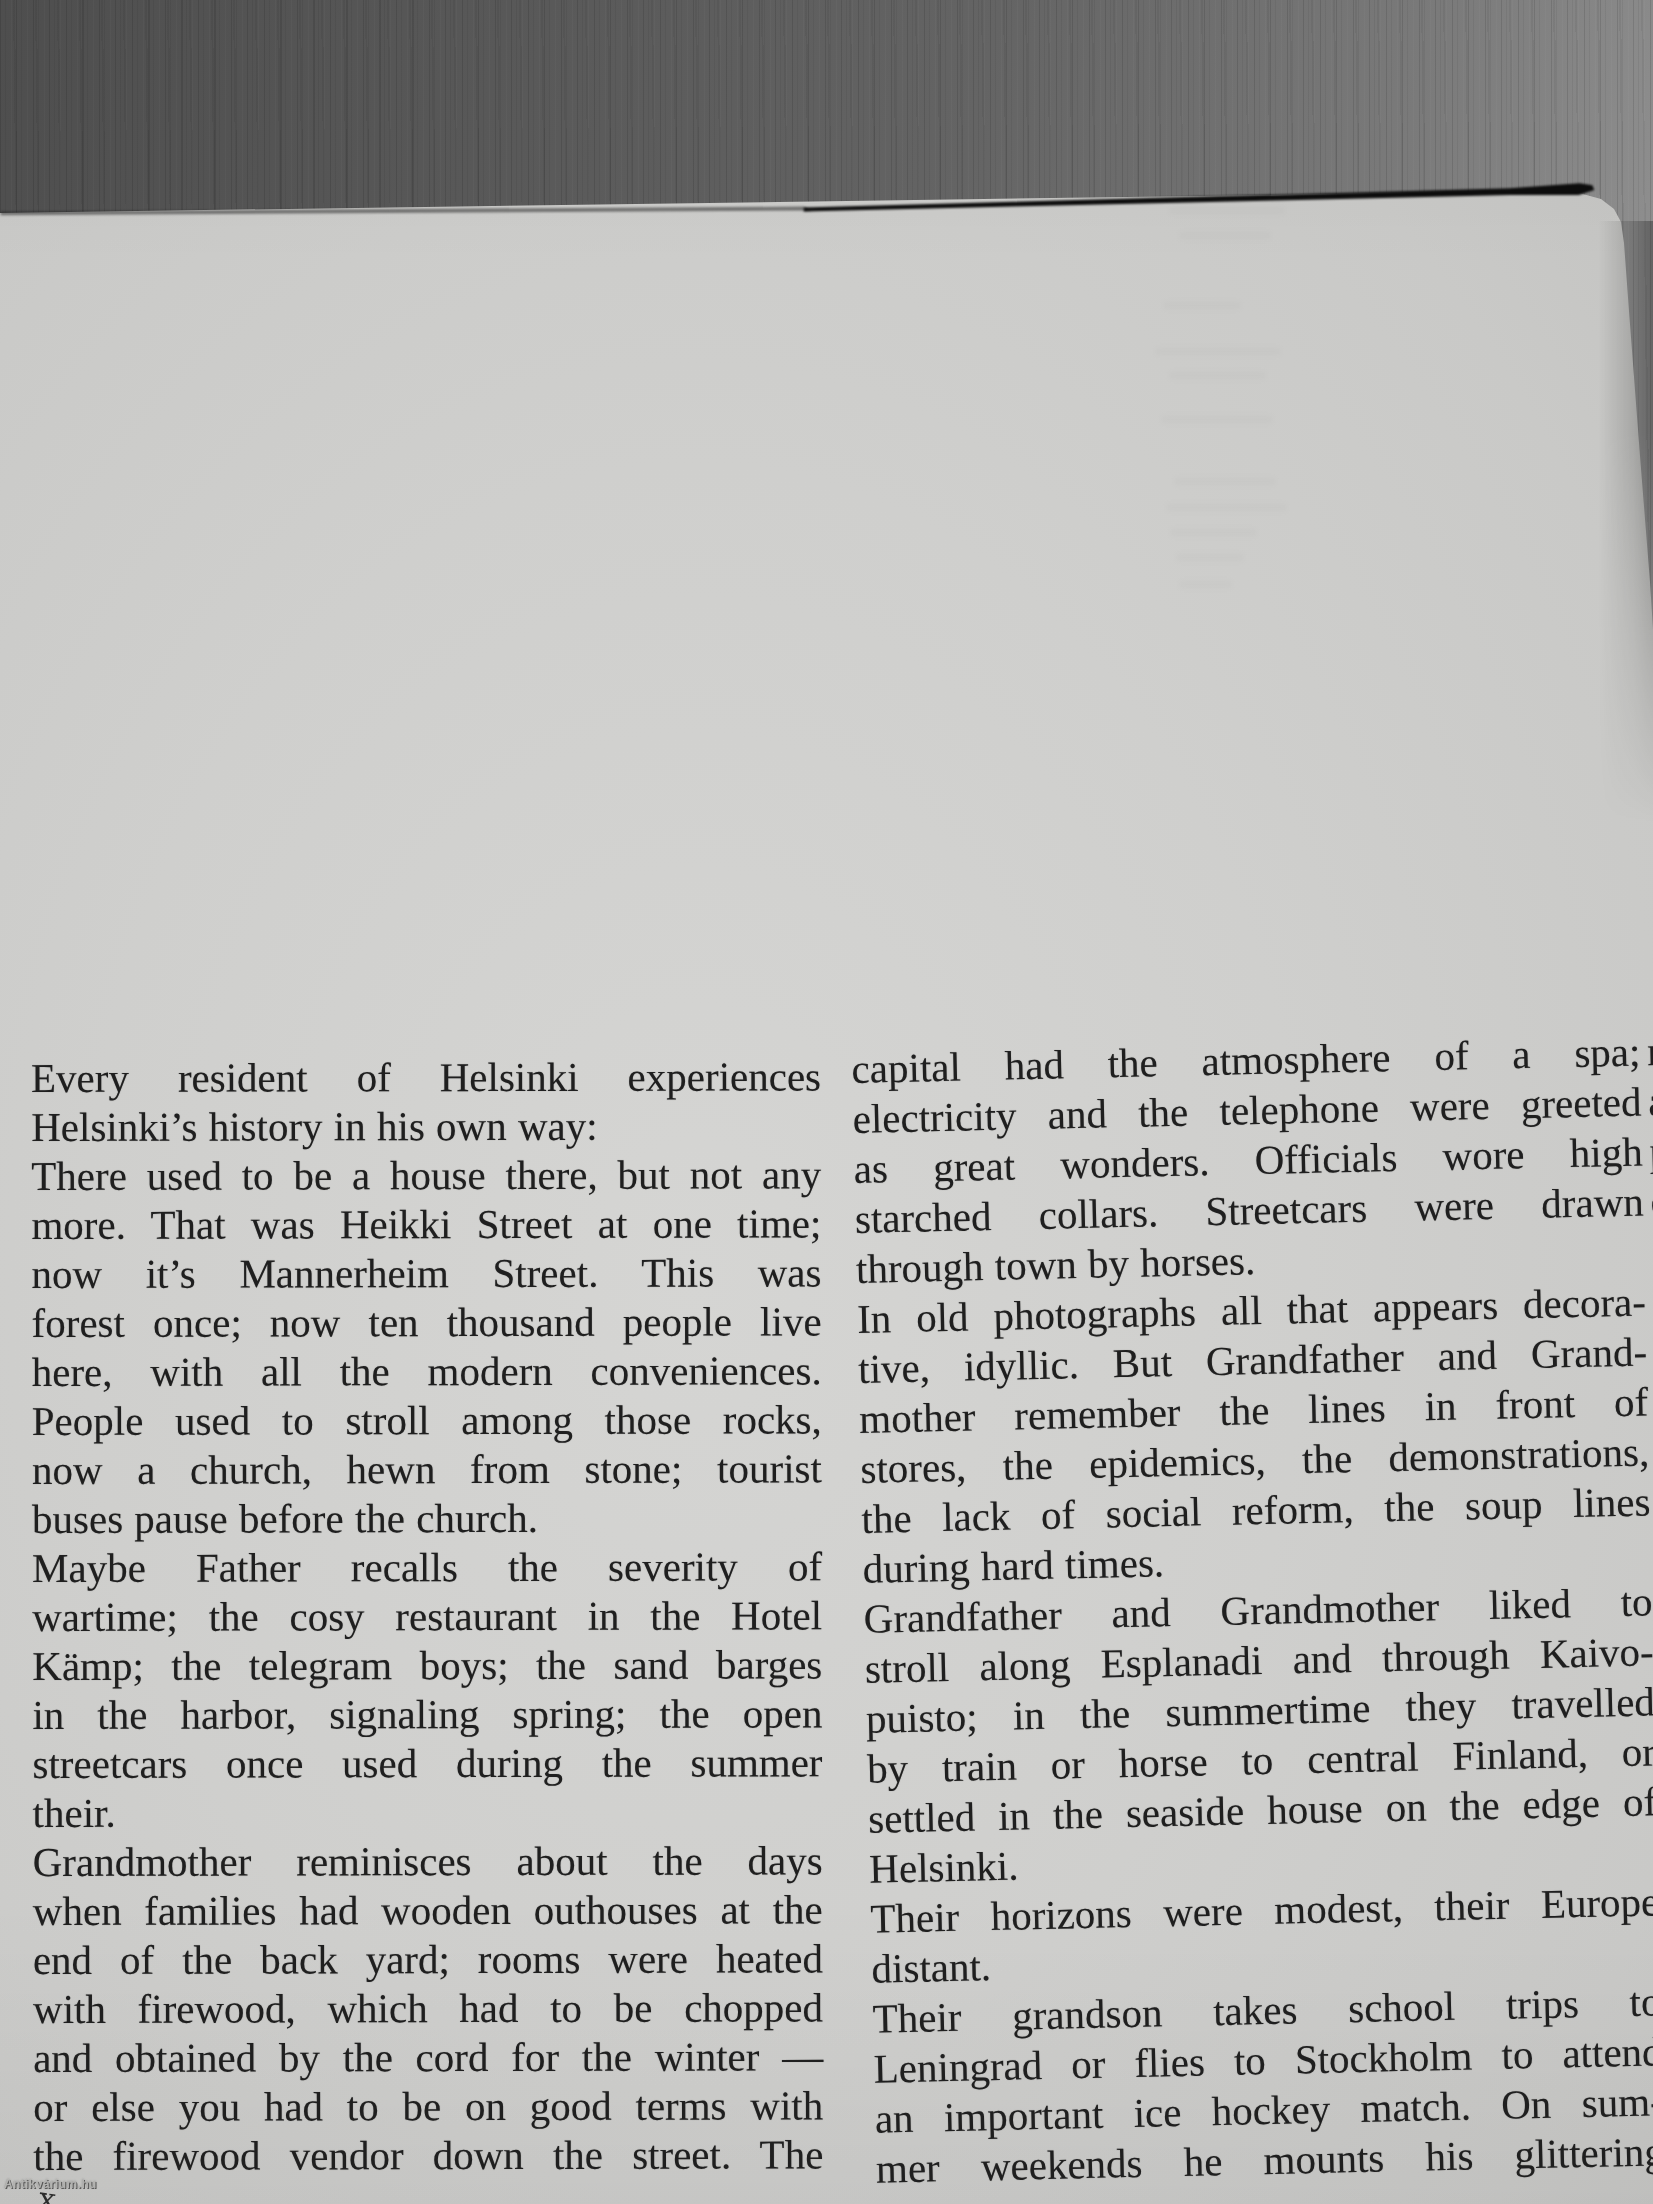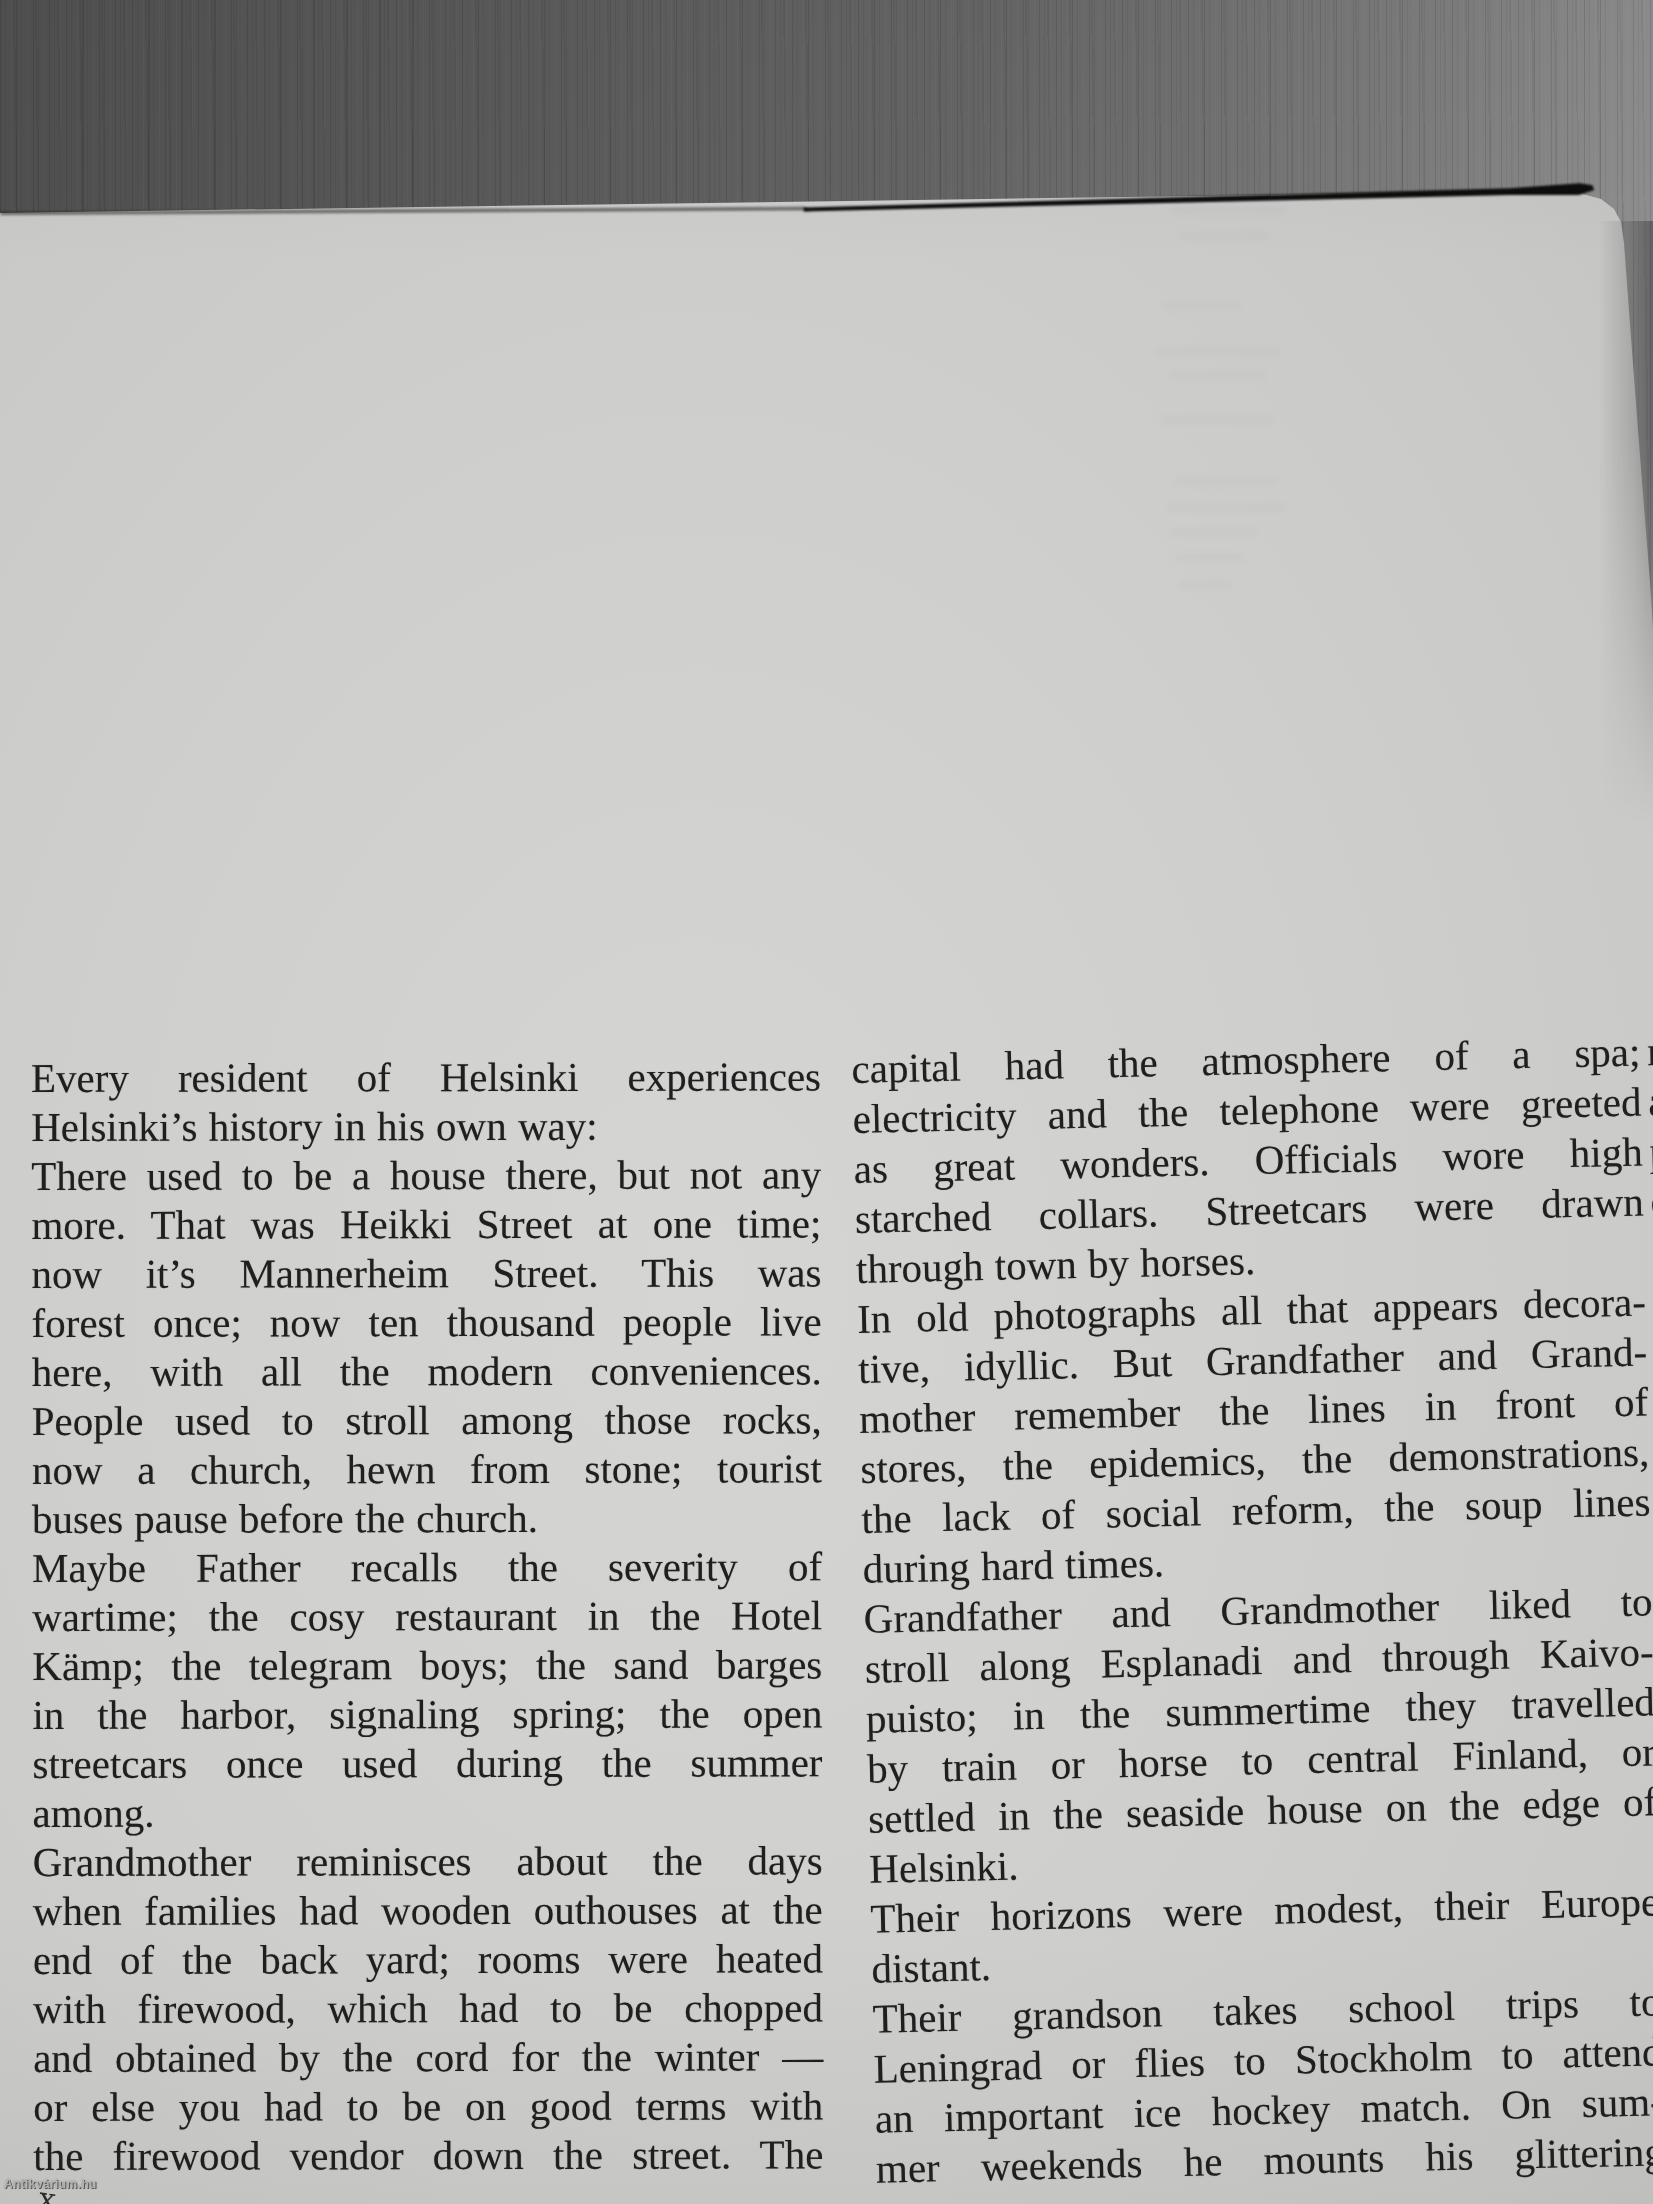--- a/index.html
+++ b/index.html
@@ -128,21 +128,21 @@
       <div class="line"><span>Maybe Father recalls the severity of</span><span class="frag"></span></div>
 
       <div class="line"><span>wartime; the cosy restaurant in the Hotel</span><span class="frag"></span></div>
 
       <div class="line"><span>Kämp; the telegram boys; the sand barges</span><span class="frag"></span></div>
 
       <div class="line"><span>in the harbor, signaling spring; the open</span><span class="frag"></span></div>
 
       <div class="line"><span>streetcars once used during the summer</span><span class="frag"></span></div>
 
-      <div class="line short"><span>among.</span><span class="frag"></span></div>
+      <div class="line short"><span>their.</span><span class="frag"></span></div>
 
       <div class="line"><span>Grandmother reminisces about the days</span><span class="frag"></span></div>
 
       <div class="line"><span>when families had wooden outhouses at the</span><span class="frag"></span></div>
 
       <div class="line"><span>end of the back yard; rooms were heated</span><span class="frag"></span></div>
 
       <div class="line"><span>with firewood, which had to be chopped</span><span class="frag"></span></div>
 
       <div class="line"><span>and obtained by the cord for the winter —</span><span class="frag"></span></div>

